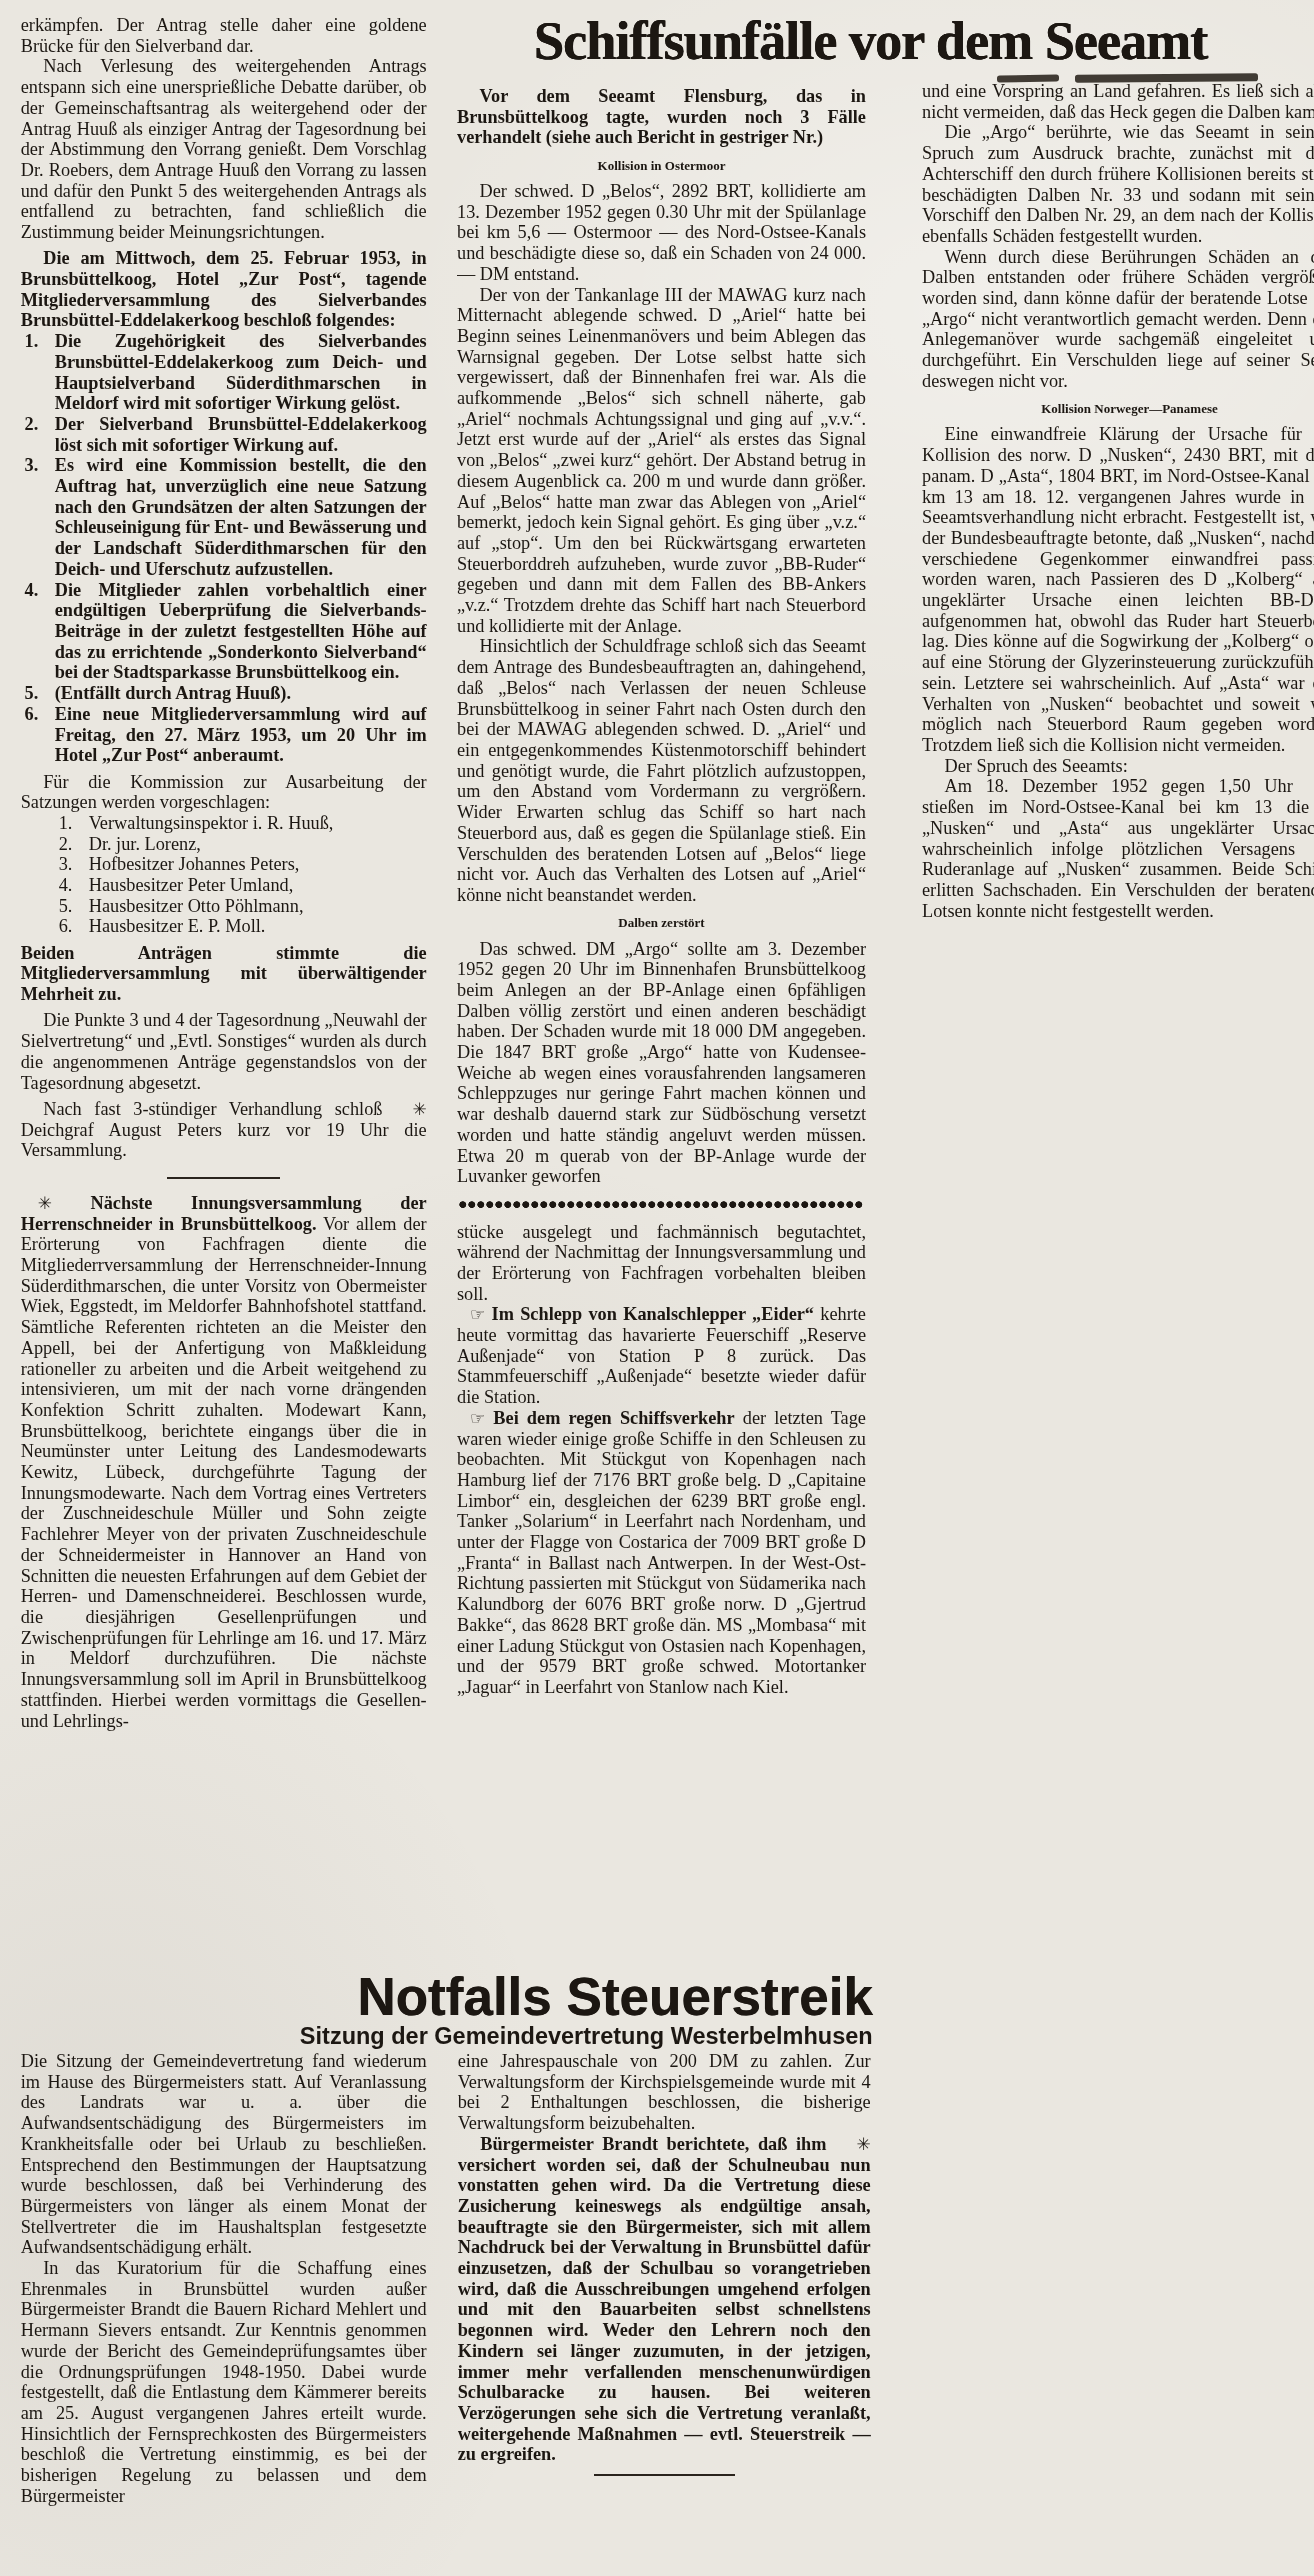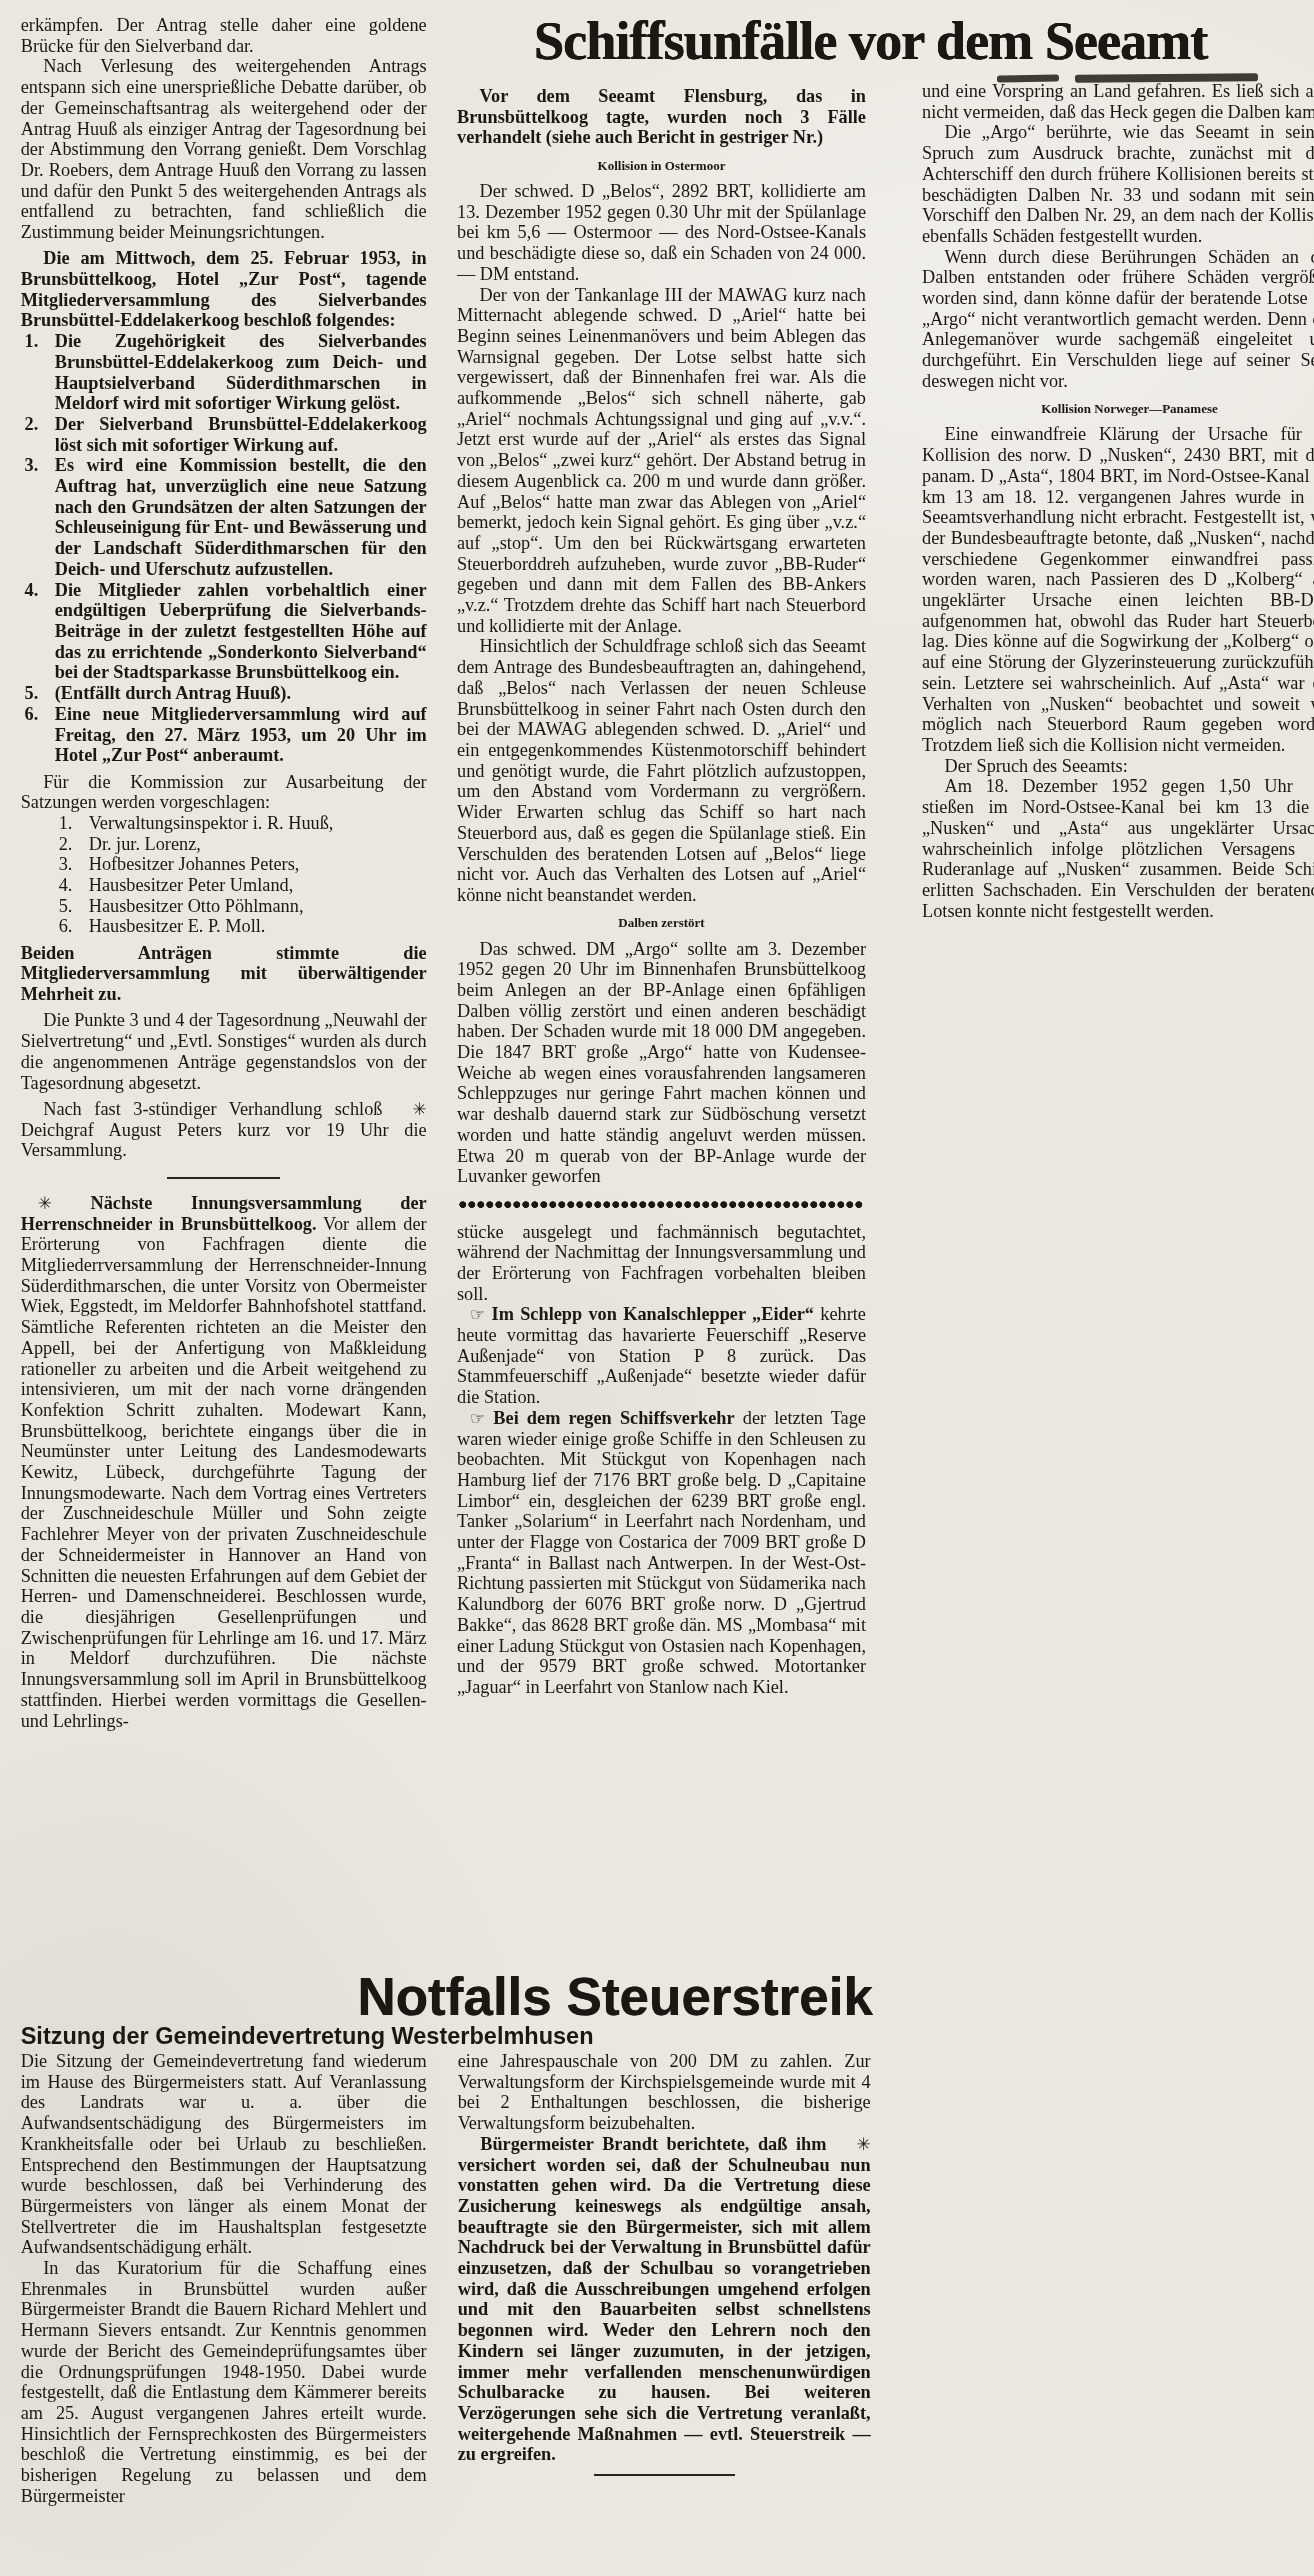--- a/index.html
+++ b/index.html
@@ -40,21 +40,21 @@
     text-shadow:0.6px 0 currentColor, 0 0.4px currentColor;
   }
   .ink-bar{position:absolute;background:#221c15;border-radius:2.8px;opacity:.85;}
   .council{position:absolute;left:20.7px;top:1973px;width:852px;height:603px;}
   .council-headline{
     text-align:right;font-family:"Liberation Sans",sans-serif;font-weight:bold;
     font-size:53px;line-height:47px;letter-spacing:0;
     text-shadow:0.5px 0 currentColor;
   }
   .council-subhead{
-    text-align:left;font-family:"Liberation Sans",sans-serif;font-weight:bold;
+    text-align:right;font-family:"Liberation Sans",sans-serif;font-weight:bold;
     font-size:23.5px;line-height:26px;margin-top:2.8px;
   }
   .council .ccol{position:absolute;top:78px;text-align:justify;font-size:18.3px;line-height:20.7px;}
   .council .ccol p{margin:0;text-indent:22.5px;}
   .council .ccol p.noindent{text-indent:0;}
 </style>
 </head>
 <body>
 
 <div class="page">

